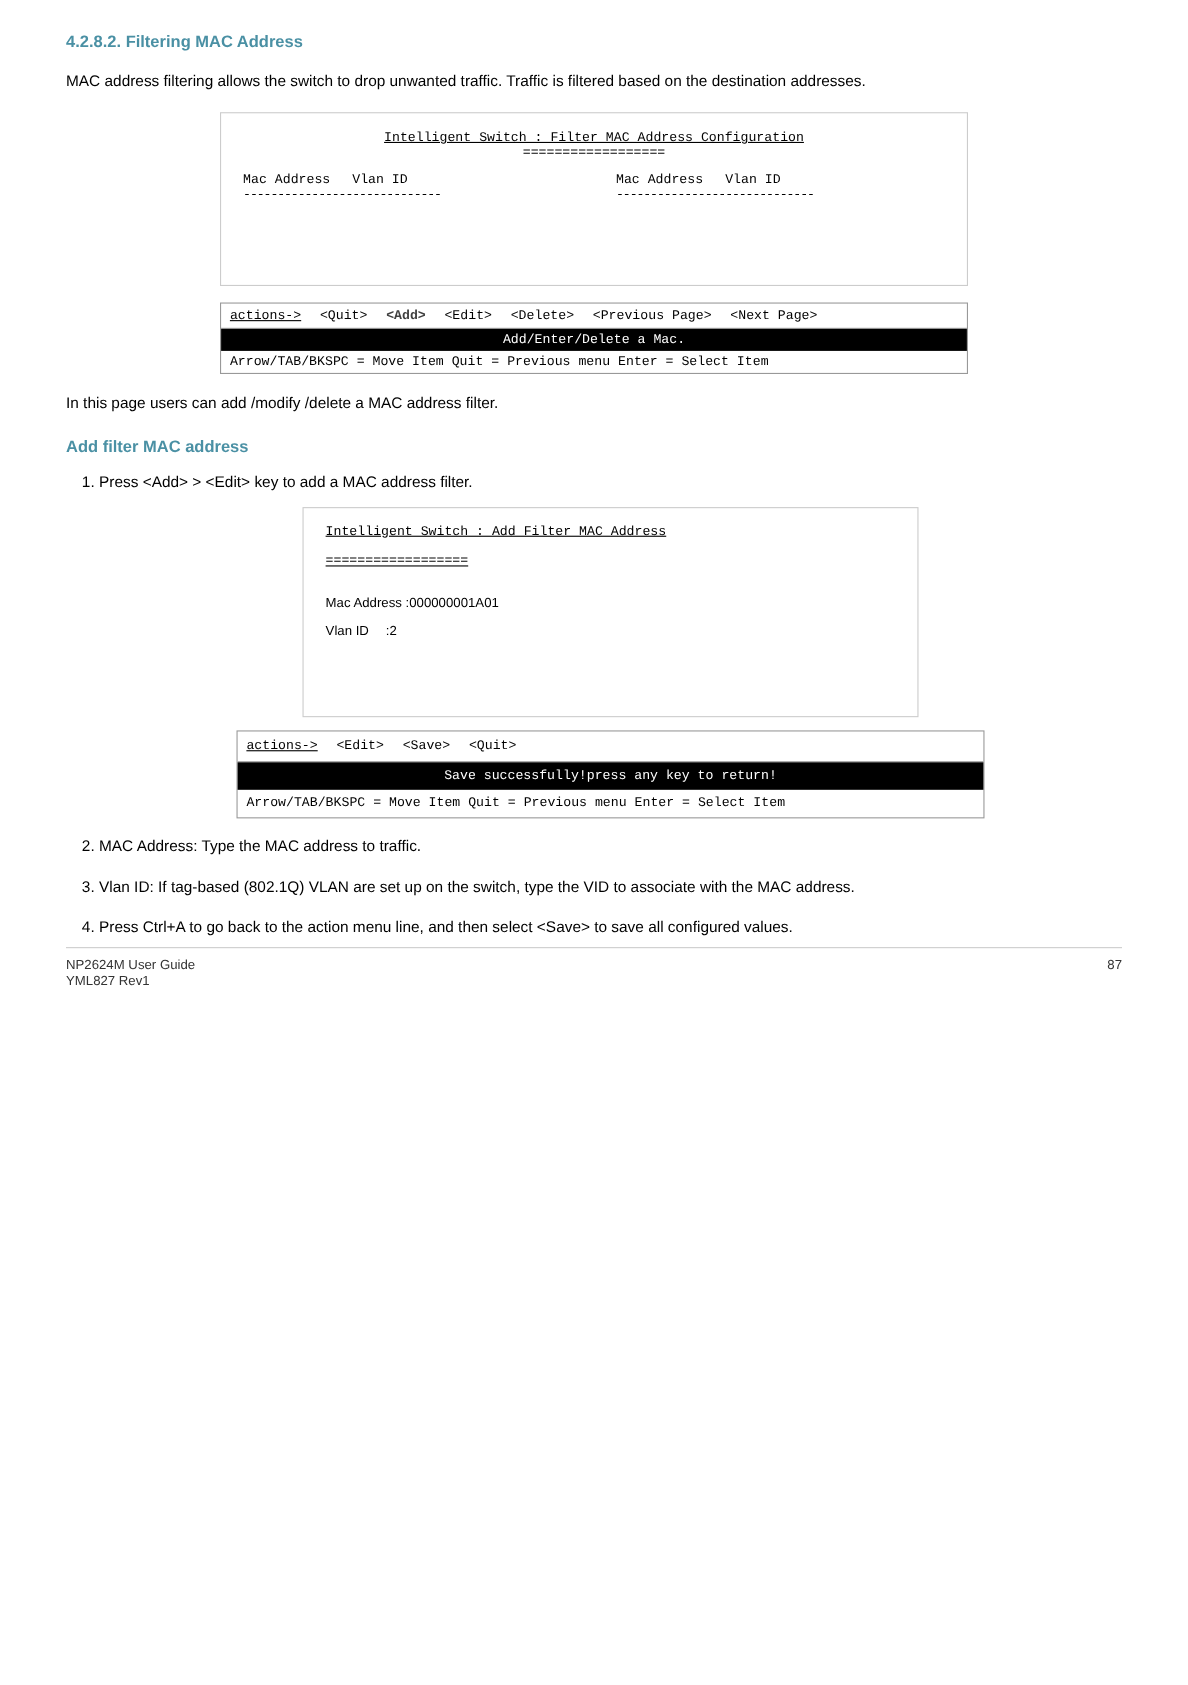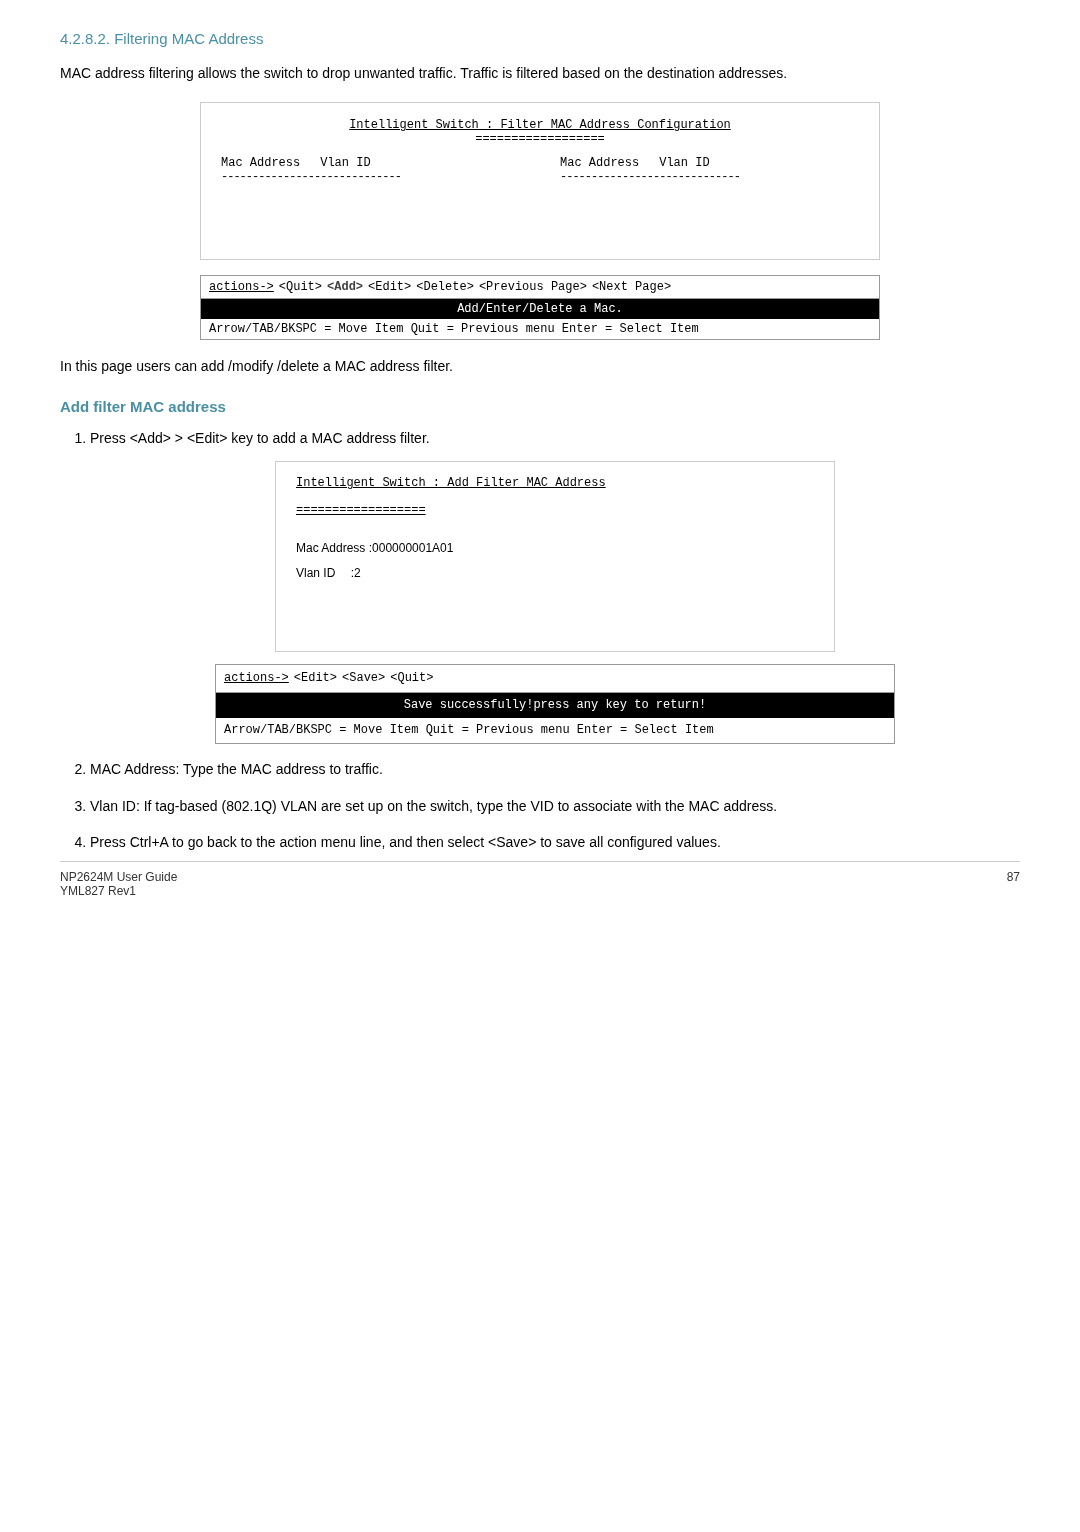--- a/index.html
+++ b/index.html
@@ -39,21 +39,21 @@
     .logo sup {
       font-size: 14px;
       font-style: normal;
       vertical-align: super;
     }
 
     
     .section-heading {
       color: #4a90a4;
       font-size: 15px;
-      font-weight: normal;
+      font-weight: bold;
       margin-bottom: 15px;
     }
 
     
     .body-text {
       font-size: 14px;
       line-height: 1.6;
       margin-bottom: 18px;
     }
 
@@ -101,21 +101,21 @@
     .action-terminal {
       font-family: 'Courier New', Courier, monospace;
       font-size: 12px;
       border: 1px solid #999;
       margin: 15px auto;
       width: 680px;
     }
 
     .action-bar-top {
       display: flex;
-      gap: 5px;
+      gap: 17px;
       padding: 4px 8px;
       border-bottom: 1px solid #999;
       flex-wrap: wrap;
     }
 
     .action-bar-top span {
       font-family: 'Courier New', Courier, monospace;
       font-size: 12px;
     }
 

